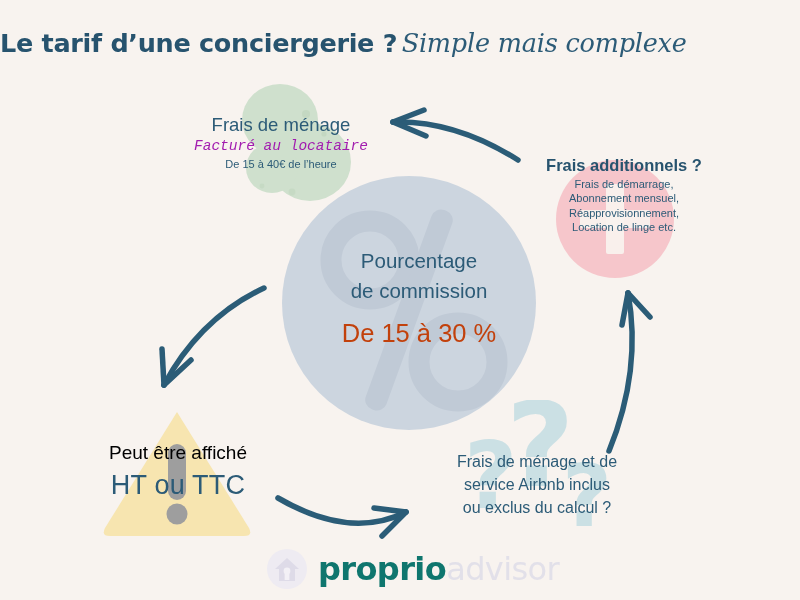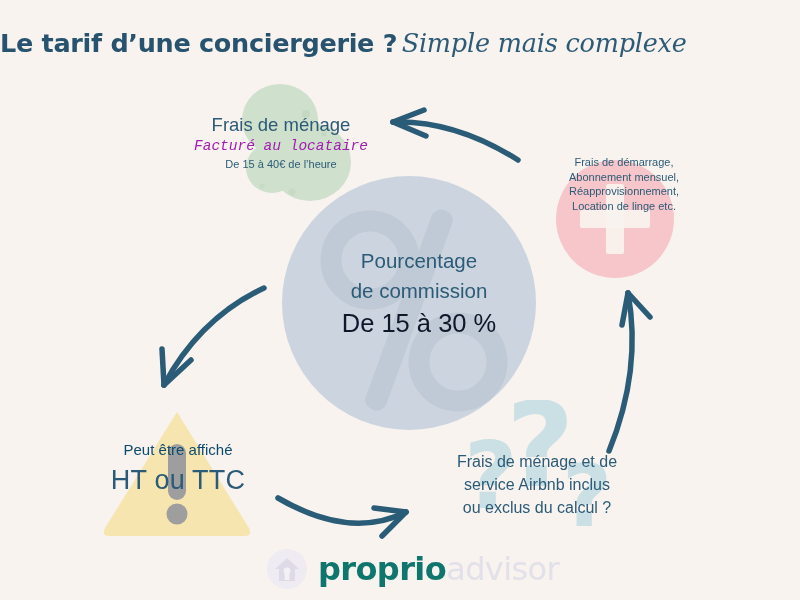--- a/index.html
+++ b/index.html
@@ -164,26 +164,26 @@
     font-weight: bold;
     color: #27536e;
   }
   .t-center-lead {
     font-size: 20.5px;
     color: #2c5b77;
     line-height: 1.45;
   }
   .t-center-big {
     font-size: 25.5px;
-    color: #0f172a;
-    margin-top: 2px;
+    color: #c2410c;
+    margin-top: 12px;
   }
   .t-ht-small {
-    font-size: 15px;
-    color: #0c4a6e;
+    font-size: 19px;
+    color: #000000;
   }
   .t-ht-big {
     font-size: 27px;
     color: #2c5b77;
     margin-top: 3px;
     letter-spacing: 0.2px;
   }
   .t-airbnb {
     font-size: 16px;
     color: #2c5b77;
@@ -298,20 +298,21 @@
     </g>
   </svg>
 
   <div class="block bl-cleaning">
     <span class="row t-lg">Frais de ménage</span>
     <span class="row t-it">Facturé au locataire</span>
     <span class="row t-md">De 15 à 40€ de l’heure</span>
   </div>
 
   <div class="block bl-additional">
+    <span class="row t-bold">Frais additionnels ?</span>
     <span class="row t-md">Frais de démarrage,</span>
     <span class="row t-md">Abonnement mensuel,</span>
     <span class="row t-md">Réapprovisionnement,</span>
     <span class="row t-md">Location de linge etc.</span>
   </div>
 
   <div class="block bl-center">
     <span class="row t-center-lead">Pourcentage</span>
     <span class="row t-center-lead">de commission</span>
     <span class="row t-center-big">De 15 à 30 %</span>

